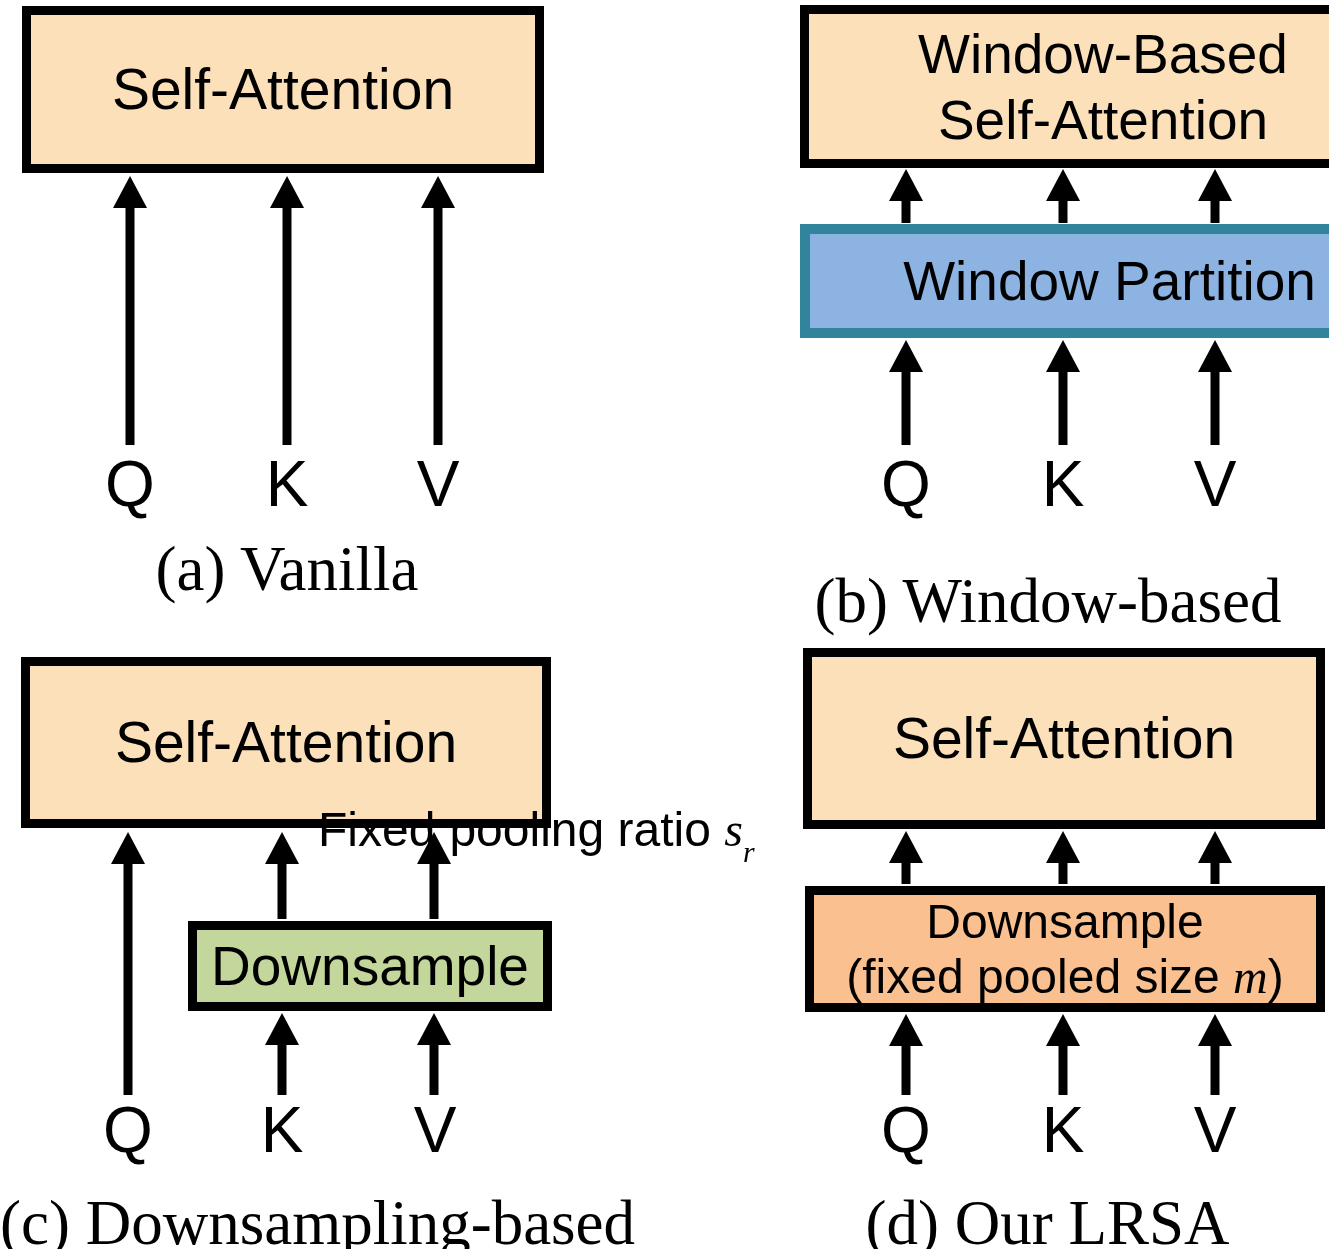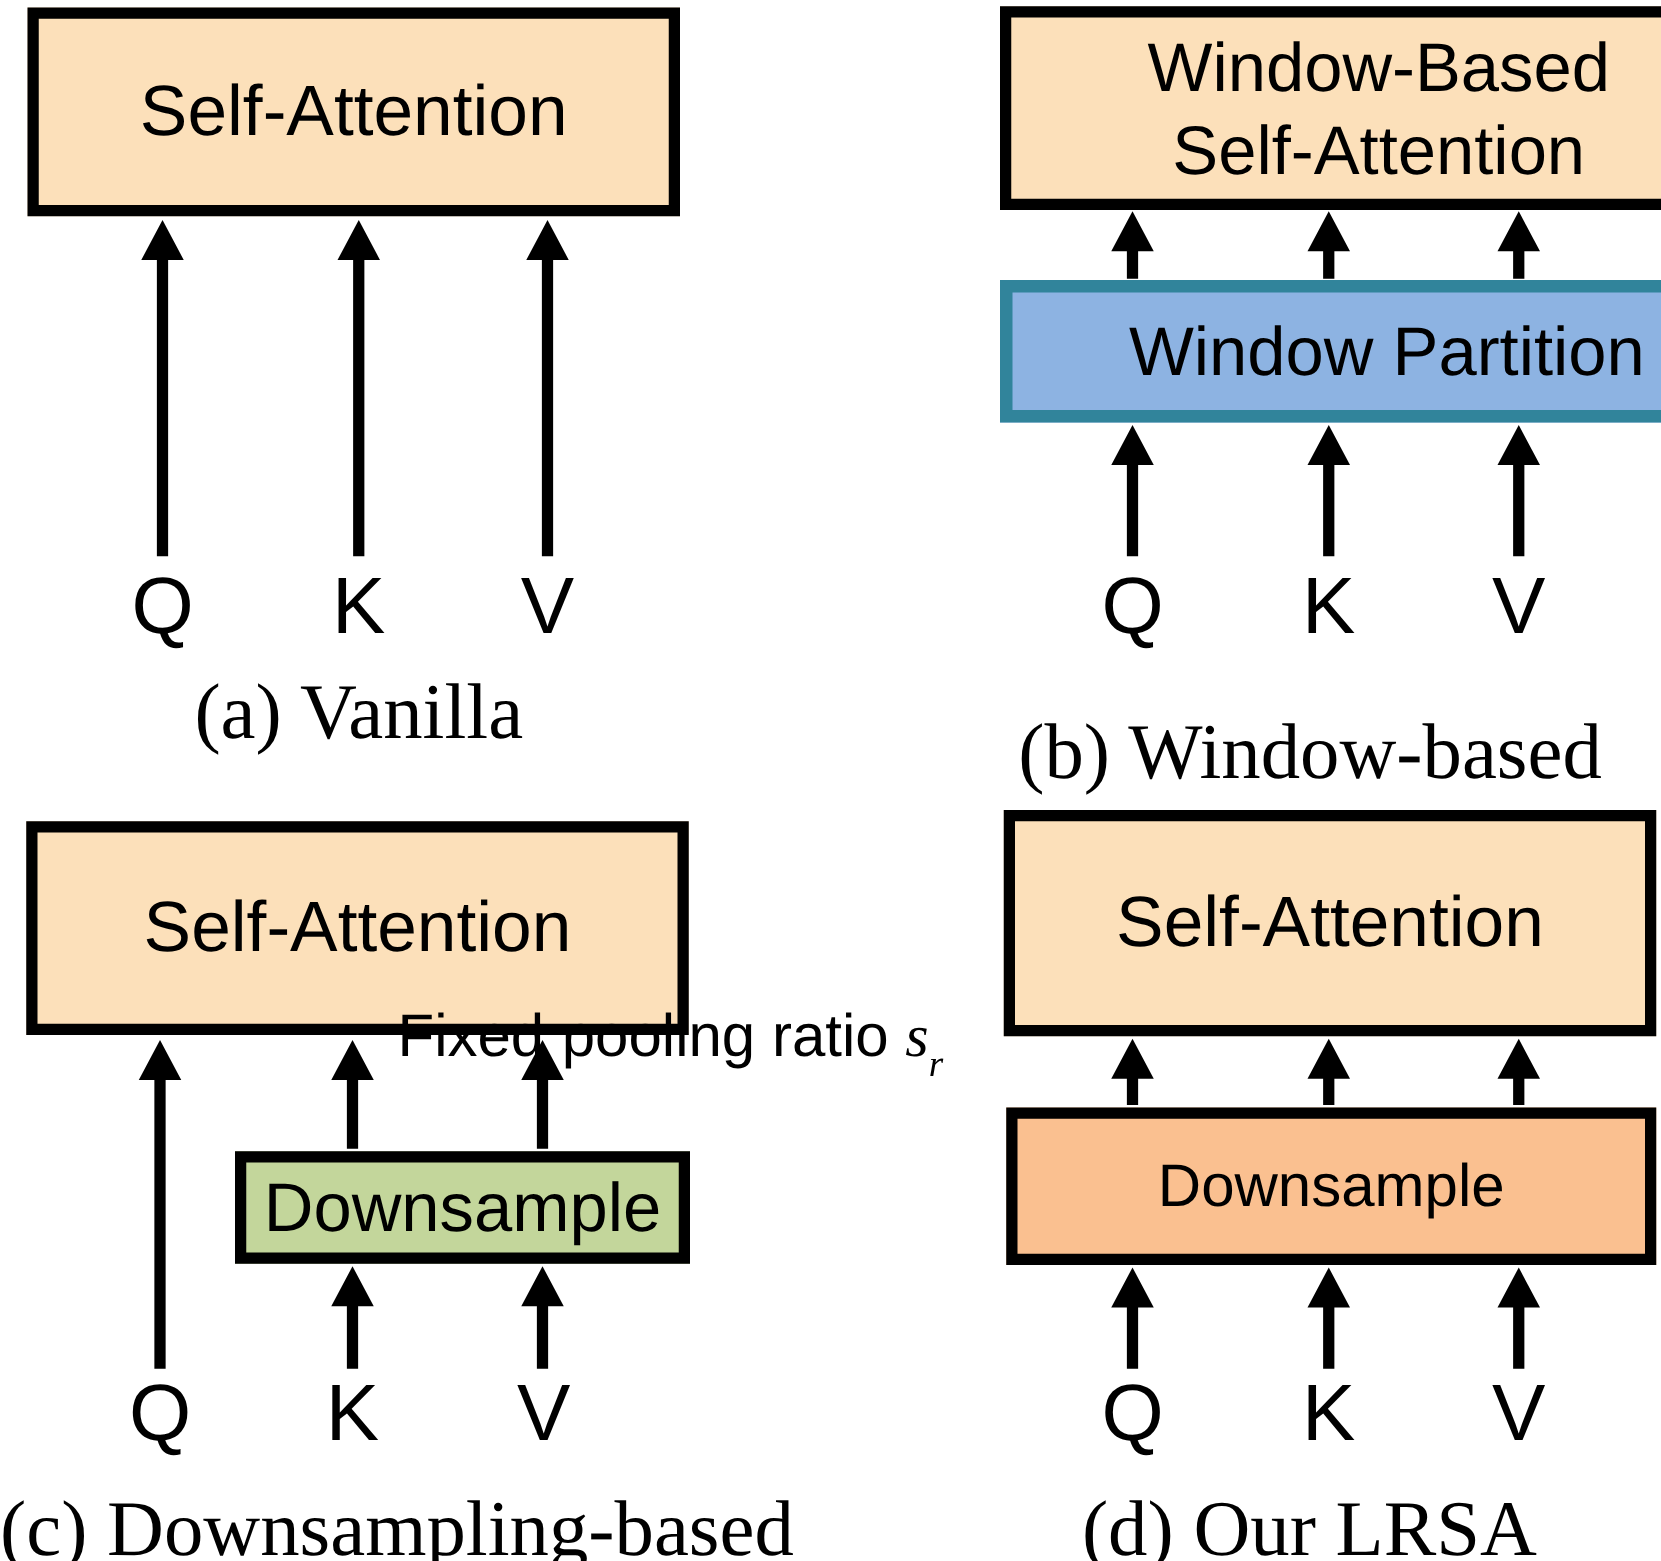--- a/index.html
+++ b/index.html
@@ -193,20 +193,21 @@
         <div class="head"></div>
         <div class="stem"></div>
       </div>
     <div class="arrow" style="left:1198px;top:831px;height:53px">
         <div class="head"></div>
         <div class="stem"></div>
       </div>
 
     <div class="node downsample-d" style="left:805px;top:886px;width:520px;height:126px;">
       <div class="lbl-48">Downsample</div>
+      <div class="lbl-48"><span>(fixed pooled size </span><span class="mathvar">m</span><span>)</span></div>
     </div>
 
     <div class="arrow" style="left:889px;top:1014px;height:81px">
         <div class="head"></div>
         <div class="stem"></div>
       </div>
     <div class="arrow" style="left:1046px;top:1014px;height:81px">
         <div class="head"></div>
         <div class="stem"></div>
       </div>

